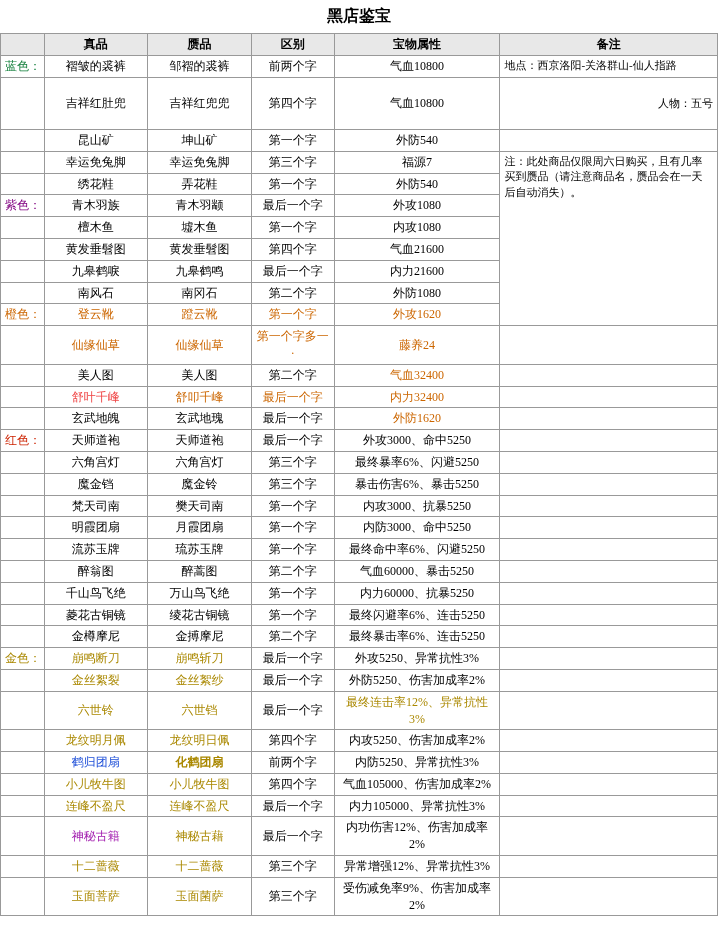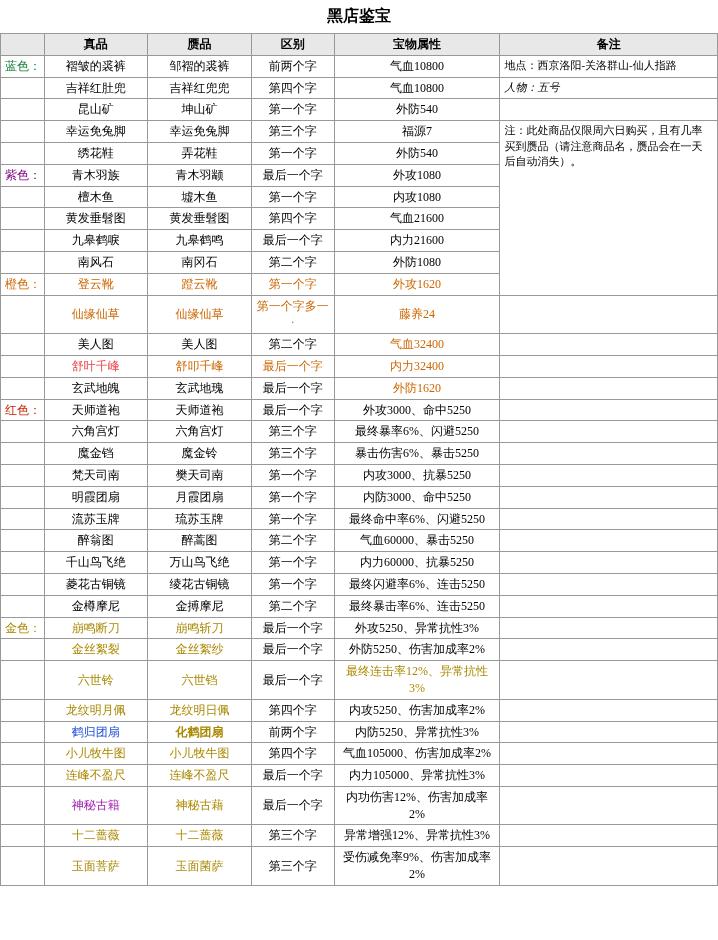--- a/index.html
+++ b/index.html
@@ -67,21 +67,21 @@
         <td>前两个字</td>
         <td>气血10800</td>
         <td style="text-align: left; vertical-align: top; font-size: 11px; padding: 2px 4px;">地点：西京洛阳-关洛群山-仙人指路</td>
       </tr>
       <tr>
         <td style="text-align: left; white-space: nowrap;"></td>
         <td>吉祥红肚兜</td>
         <td>吉祥红兜兜</td>
         <td>第四个字</td>
         <td>气血10800</td>
-        <td style="text-align: left; vertical-align: top; font-size: 11px; padding: 2px 4px; font-style: italic;">人物：五号</td>
+        <td style="text-align: right; vertical-align: top; font-size: 11px; padding: 18px 4px;">人物：五号</td>
       </tr>
       <tr>
         <td style="text-align: left; white-space: nowrap;"></td>
         <td>昆山矿</td>
         <td>坤山矿</td>
         <td>第一个字</td>
         <td>外防540</td>
         <td style="text-align: left; vertical-align: top; font-size: 11px; padding: 2px 4px;"></td>
       </tr>
       <tr>

